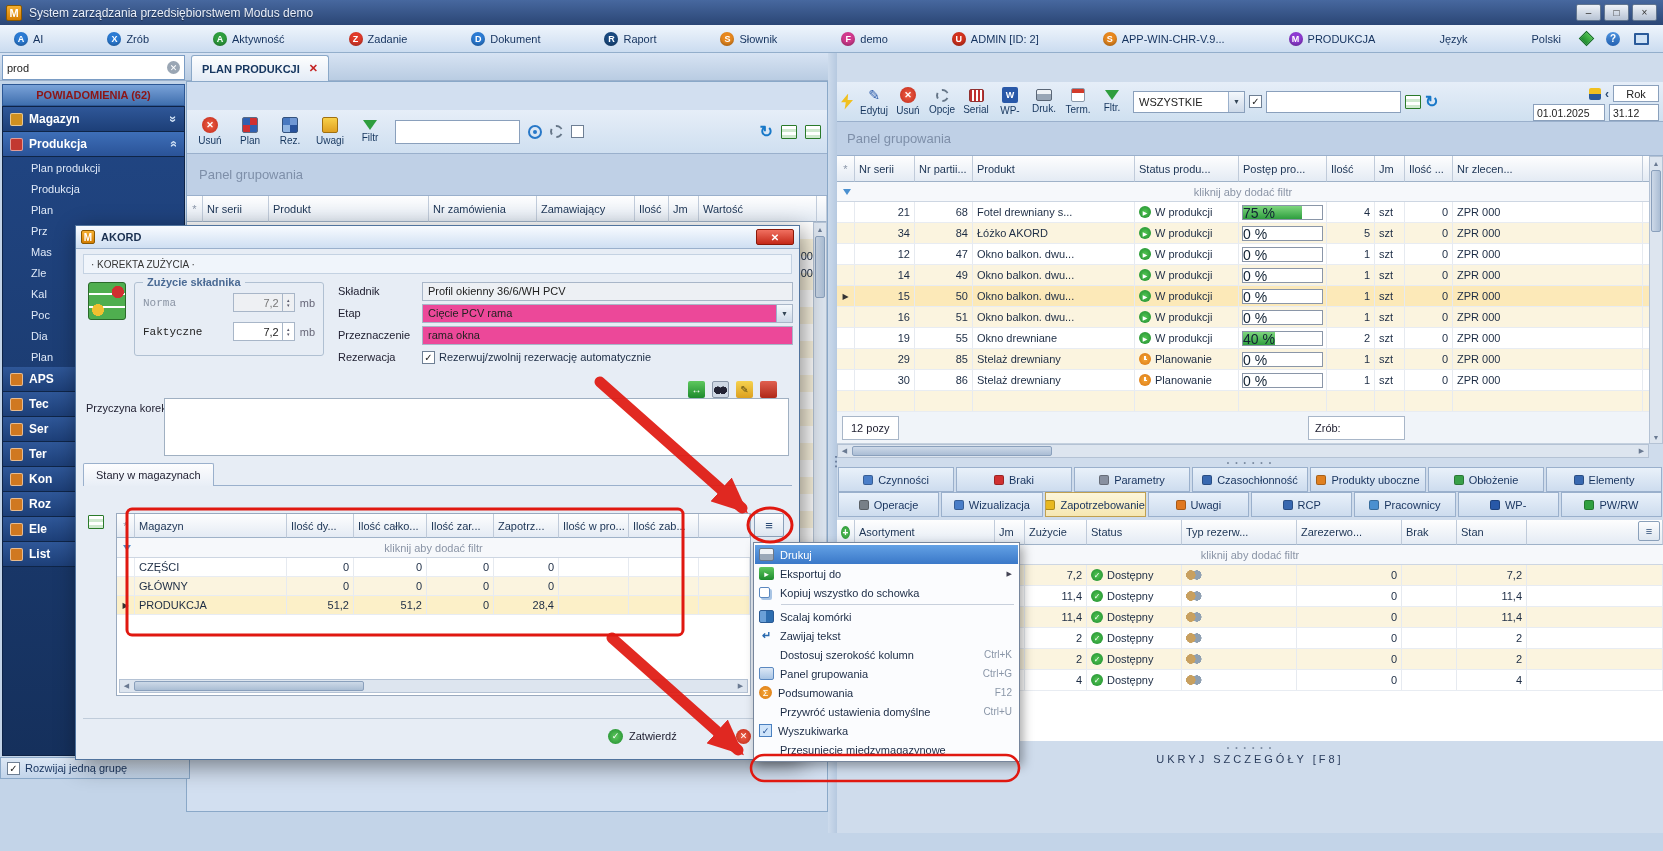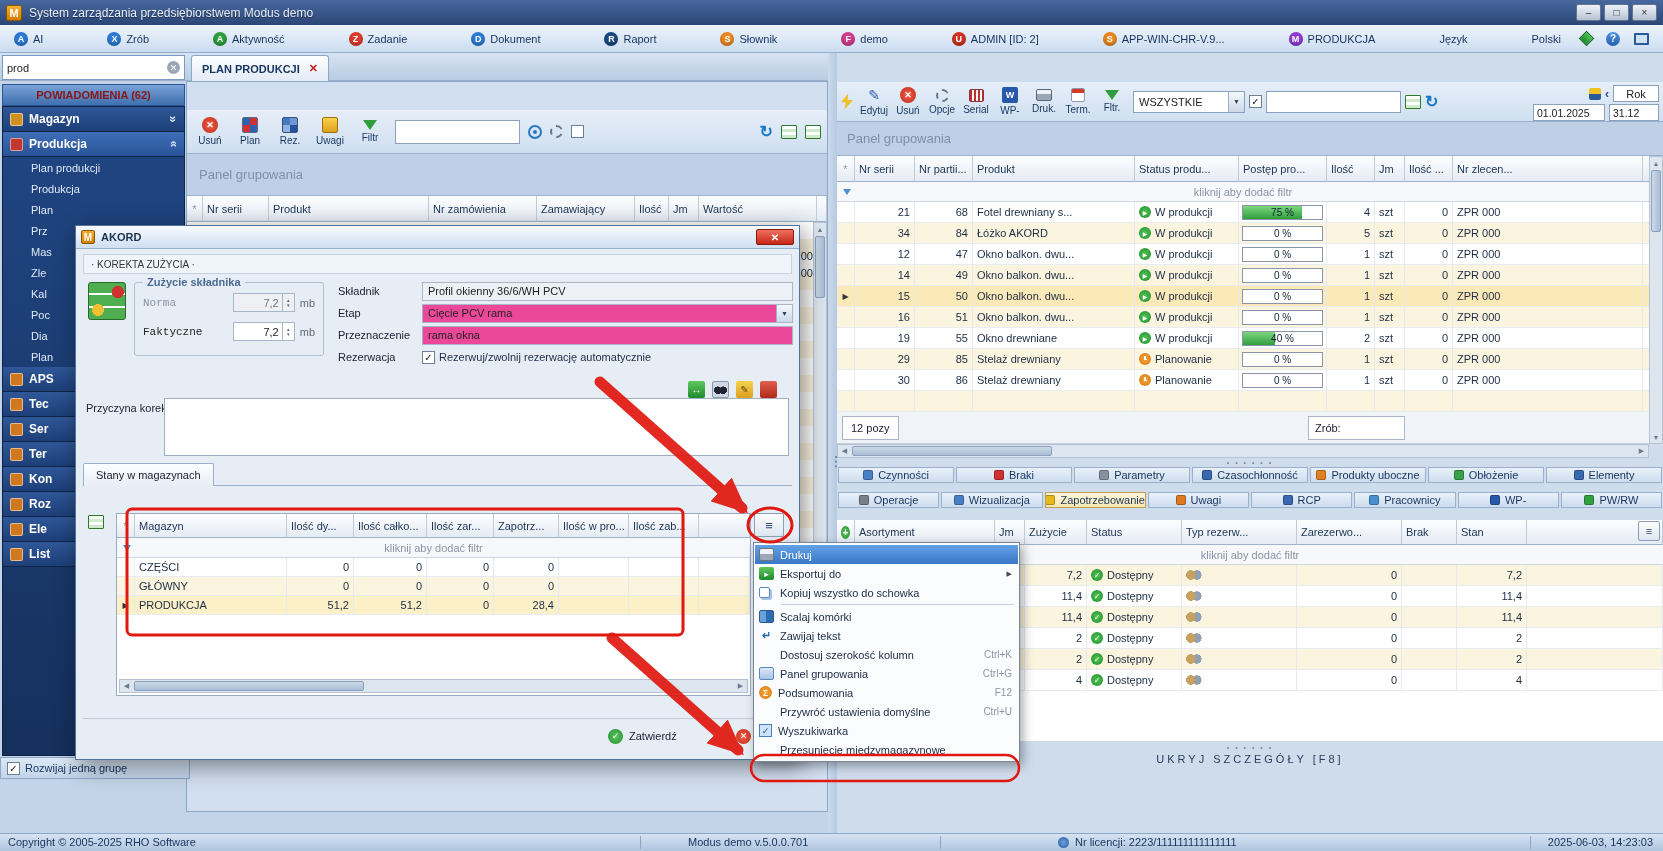--- a/index.html
+++ b/index.html
@@ -159,36 +159,36 @@
   .cmk { justify-content:center; color:#333; font-size:8px; }
   .st-ic { width:12px; height:12px; border-radius:50%; flex:0 0 12px; display:flex; align-items:center;
     justify-content:center; color:#fff; font-size:6px; }
   .st-ic.prod { background:radial-gradient(#53c653,#1d8a2d); }
   .st-ic.plan { background:radial-gradient(#f6a83a,#d87510); position:relative; }
   .st-ic.plan::after { content:""; position:absolute; left:5px; top:2.5px; width:1.5px; height:4px; background:#fff; }
   .st-ic.plan::before { content:""; position:absolute; left:5px; top:5.5px; width:3px; height:1.5px; background:#fff; }
   .pgc { padding:2px 3px; }
   .pg { position:relative; width:100%; height:15px; border:1px solid #8a96a8; background:#fff; overflow:hidden; }
   .pg .fill { position:absolute; left:0; top:0; bottom:0; background:linear-gradient(#7ed67e,#2e9e3e); }
-  .pg .lab { position:relative; text-align:center; font-size:10px; line-height:14px; color:#123; }
+  .pg .lab { position:relative; font-size:14px; line-height:14px; color:#123; }
   .r-footer { position:absolute; left:0; top:359px; width:812px; height:32px; background:#f0f4f9; border-bottom:1px solid #c4d0de;}
   .cntbox { position:absolute; left:5px; top:4px; height:24px; background:#fff; border:1px solid #a8b6c8;
     padding:0 8px; display:flex; align-items:center; font-size:11px; color:#223;}
   .sumbox { position:absolute; left:471px; top:4px; width:97px; height:24px; background:#fff; border:1px solid #a8b6c8;
     padding:0 6px; display:flex; align-items:center; font-size:11px; color:#223;}
   .hscroll { position:absolute; height:14px; background:#dde5ef; border:1px solid #b4c2d4; }
   .r-hscroll { left:0; top:391px; width:812px; }
   .hthumb { position:absolute; left:14px; top:1px; width:200px; height:10px;
     background:linear-gradient(#cdd9e8,#aabdd4); border:1px solid #8aa0bc; border-radius:2px;}
   .harrow { position:absolute; top:0; width:13px; height:12px; color:#6a7a92; font-size:7px; display:flex;
     align-items:center; justify-content:center; }
   .r-vscroll { position:absolute; right:0; top:103px; width:14px; height:288px; background:#dde5ef; border:1px solid #b4c2d4;}
   .dots { position:absolute; left:0; width:100%; height:8px; display:flex; align-items:center; justify-content:center; }
   .dots::after { content:"• • • • • •"; color:#7a8aa0; font-size:7px; letter-spacing:2px; }
-  .tabsrow { position:absolute; left:0; width:100%; height:16px; display:flex; gap:2px; padding:0 1px; }
+  .tabsrow { position:absolute; left:0; width:100%; height:25px; display:flex; gap:2px; padding:0 1px; }
   .rtab { flex:1; background:linear-gradient(#e9f1fa,#cddcee); border:1px solid #9ab0cc; display:flex; align-items:center;
     justify-content:center; gap:5px; font-size:11px; color:#17335e; overflow:hidden; white-space:nowrap;}
   .rtab.active { background:linear-gradient(#fdf6da,#f6e7b2); border-color:#c0a050; }
   .rtab-ic { width:10px; height:10px; border-radius:2px; flex:0 0 10px; border:1px solid rgba(0,0,0,.25); }
   .d-thead { position:absolute; left:0; top:467px; width:826px; height:25px; display:grid;
     grid-template-columns:18px 140px 30px 62px 95px 115px 105px 55px 70px 1fr; }
   .d-filter { position:absolute; left:0; top:492px; width:826px; }
   .d-rows { position:absolute; left:0; top:512px; width:826px; height:176px; background:#fff; overflow:hidden;}
   .d-row { display:grid; grid-template-columns:18px 140px 30px 62px 95px 115px 105px 55px 70px 1fr; height:21px;
     border-bottom:1px solid #e8ecf2; background:#fff; }
@@ -1182,30 +1182,20 @@
       <div class="cm-item">
         <span class="cm-check">✓</span>
         <span>Wyszukiwarka</span>
       </div>
       <div class="cm-item">
         <span class="cm-ic cmi-none"></span>
         <span>Przesunięcie międzymagazynowe</span>
       </div>
     </div>
 
-  <div class="statusbar">
-    <span class="sb-item" style="left:8px;">Copyright © 2005-2025 RHO Software</span>
-    <span class="sb-div" style="left:640px;"></span>
-    <span class="sb-item" style="left:688px;">Modus demo v.5.0.0.701</span>
-    <span class="sb-div" style="left:940px;"></span>
-    <span class="lic-ic" style="left:1058px;"></span>
-    <span class="sb-item" style="left:1075px;">Nr licencji: 2223/111111111111111</span>
-    <span class="sb-div" style="left:1530px;"></span>
-    <span class="sb-item" style="right:10px;">2025-06-03, 14:23:03</span>
-  </div>
 
   <svg class="annotations" width="1663" height="851" viewBox="0 0 1663 851">
     <defs>
       <marker id="ah" markerUnits="userSpaceOnUse" markerWidth="36" markerHeight="32" refX="28" refY="16" orient="auto">
         <path d="M0,0 L36,16 L0,32 z" fill="#e01810"></path>
       </marker>
     </defs>
     <rect x="127" y="509" width="556" height="126" rx="5" fill="none" stroke="#e01810" stroke-width="3"></rect>
     <ellipse cx="770" cy="525" rx="22" ry="17" fill="none" stroke="#e01810" stroke-width="3"></ellipse>
     <rect x="751" y="755" width="268" height="26" rx="13" fill="none" stroke="#e01810" stroke-width="2.5"></rect>

